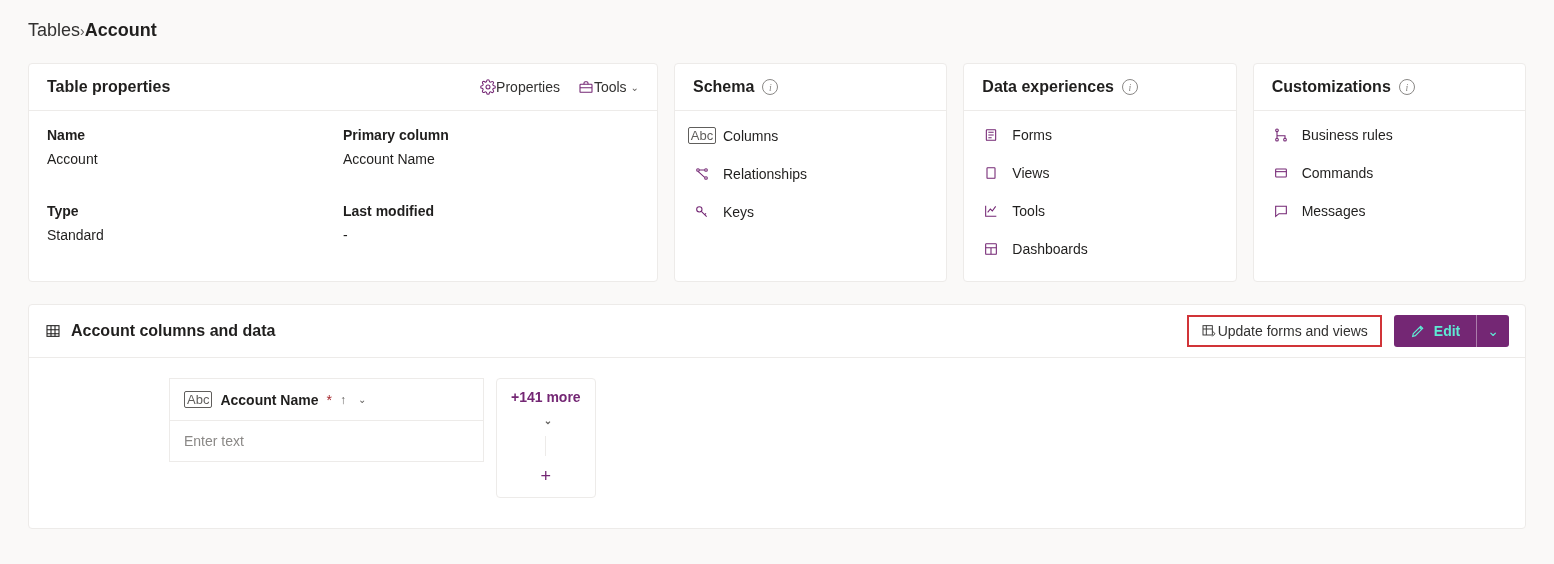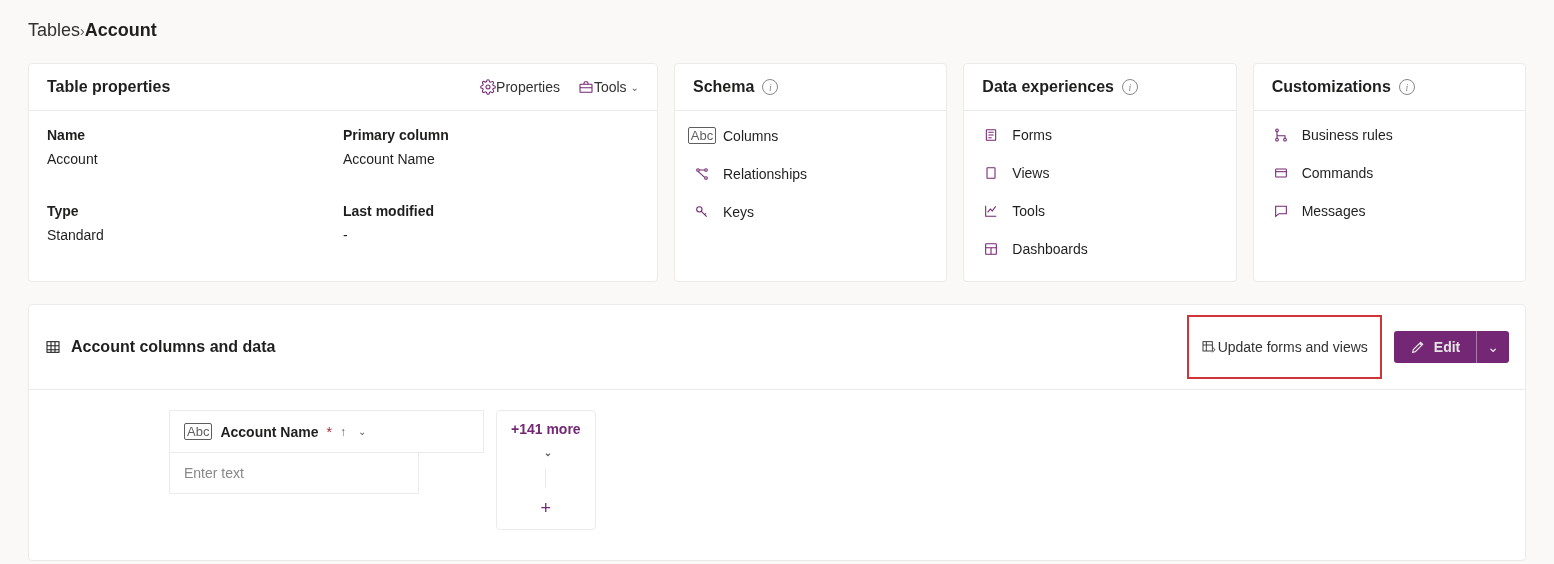--- a/index.html
+++ b/index.html
@@ -69,27 +69,27 @@
       border-radius: 4px;
     }
     .data-header {
       display: flex; align-items: center;
       padding: 10px 16px;
       border-bottom: 1px solid #edebe9;
     }
     .data-title { font-weight: 600; font-size: 16px; margin-left: 10px; }
     .update-btn {
       display: inline-flex; align-items: flex-end; gap: 1px;
-      border: 2px solid #d13438; padding: 22px 12px;
+      border: 2px solid #d13438; padding: 6px 12px;
       color: #323130; cursor: pointer; margin-right: 12px;
       background: #fff;
     }
     .update-btn .icon { color: #323130; }
     .edit-btn {
-      background: #742774; color: #e5e5e5;
+      background: #742774; color: #5eead4;
       display: inline-flex; align-items: center;
       border-radius: 3px; overflow: hidden; cursor: pointer;
     }
     .edit-main { display: inline-flex; align-items: center; gap: 8px; padding: 8px 16px; font-weight: 600; }
     .edit-split { padding: 8px 10px; border-left: 1px solid rgba(255,255,255,0.4); }
     .grid-row { display: flex; align-items: stretch; padding: 14px 18px 30px 140px; }
     .col-header {
       border: 1px solid #edebe9; border-top: none;
       display: inline-flex; align-items: center; gap: 8px;
       padding: 12px 14px; width: 315px;
@@ -105,21 +105,21 @@
     .chev-sm { font-size: 10px; color: #605e5c; margin-left: 4px; }
     .more-pill {
       border: 1px solid #edebe9; border-radius: 4px;
       display: inline-flex; align-items: center; gap: 10px;
       padding: 10px 14px; margin-left: 12px; margin-top: 6px;
       color: #742774; font-weight: 600; flex-direction: column;
     }
     .more-pill .sep { width: 1px; height: 20px; background: #edebe9; }
     .plus { font-size: 18px; font-weight: 400; color: #742774; cursor: pointer; }
     .enter-cell {
-      width: 250px; padding: 12px 14px; color: #8a8886;
+      width: 315px; padding: 12px 14px; color: #8a8886;
       border-left: 1px solid #edebe9; border-right: 1px solid #edebe9; border-bottom: 1px solid #edebe9;
     }
     .grid-stack { display: flex; flex-direction: column; }
     .icon svg { width: 16px; height: 16px; display: block; }
   </style>
 </head>
 <body>
 
 <div class="breadcrumb">
   <span class="breadcrumb-link">Tables</span>

